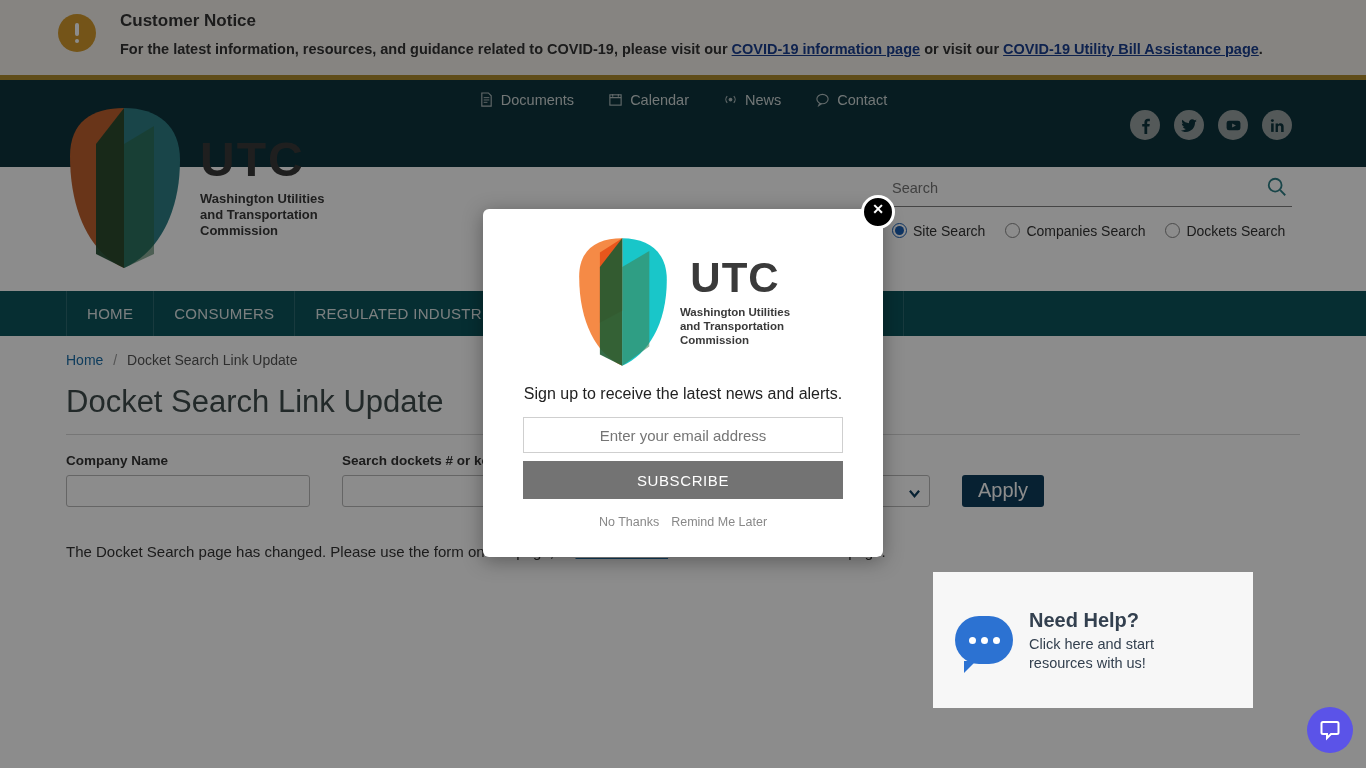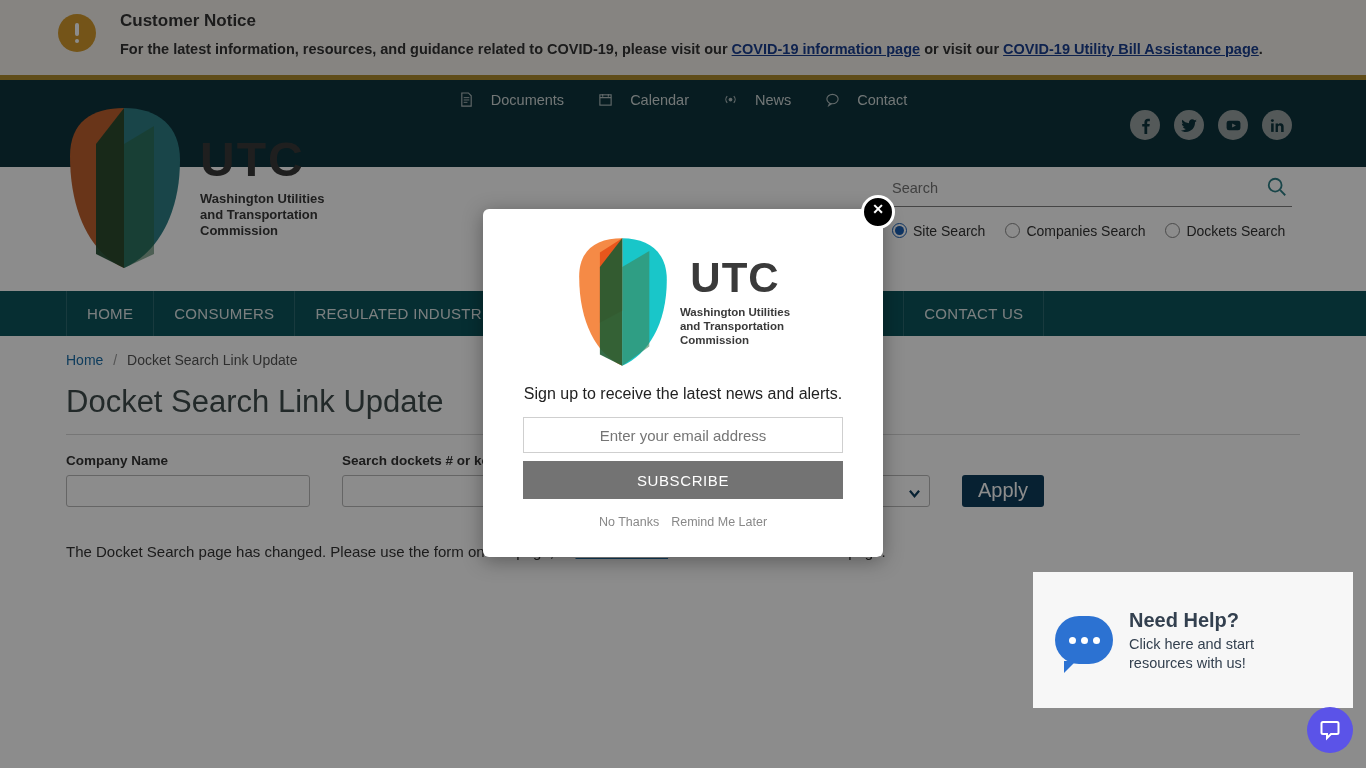--- a/index.html
+++ b/index.html
@@ -35,21 +35,21 @@
   .notice-text{font-size:14.5px;font-weight:bold;color:#333;line-height:24px;max-width:1180px;}
   .notice-text a{color:#1b3f8f;text-decoration:underline;}
 
   
   .header{background:#0d333c;position:relative;height:87px;}
   .utility-nav{
     display:flex;justify-content:center;gap:34px;padding-top:12px;
   }
   .utility-nav a{
     color:#cfd8d8;font-size:14.5px;text-decoration:none;
-    display:flex;align-items:center;gap:17px;
+    display:flex;align-items:center;gap:7px;
   }
   .uicon{display:inline-block;width:15px;height:15px;opacity:.85;}
   .social{
     position:absolute;right:74px;top:110px;display:flex;gap:14px;
   }
   .soc{
     width:30px;height:30px;border-radius:50%;background:#9aa3a3;
     display:flex;align-items:center;justify-content:center;
     color:#0d333c;font-size:15px;font-weight:bold;
   }
@@ -143,21 +143,21 @@
   }
   .modal-sub-btn{
     width:100%;height:38px;background:#737373;color:#fff;border:0;margin-top:8px;
     font-size:15px;letter-spacing:.6px;cursor:pointer;font-family:"Liberation Sans",sans-serif;
   }
   .modal-links{margin-top:16px;display:flex;justify-content:center;gap:12px;}
   .modal-links span{font-size:12.5px;color:#888;cursor:pointer;}
 
   
   .chatcard{
-    position:absolute;left:1033px;top:572px;width:320px;height:136px;background:#f7f7f7;
+    position:absolute;left:933px;top:572px;width:320px;height:136px;background:#f7f7f7;
     z-index:55;display:flex;align-items:center;gap:16px;padding:0 22px;box-sizing:border-box;
   }
   .chat-bubble{
     width:58px;height:48px;background:#2c72d2;border-radius:24px;position:relative;flex:0 0 58px;
     display:flex;align-items:center;justify-content:center;gap:5px;
   }
   .chat-bubble:after{
     content:"";position:absolute;left:9px;bottom:-9px;width:0;height:0;
     border-left:12px solid #2c72d2;border-bottom:12px solid transparent;
   }
@@ -298,21 +298,20 @@
     </div>
   </div>
 
   <div class="mainnav">
     <a href="#">HOME</a>
     <a href="#">CONSUMERS</a>
     <a href="#">REGULATED INDUSTRIES</a>
     <a href="#">LAWS &amp; RULES</a>
     <a href="#">FILINGS</a>
     <a href="#">ABOUT US</a>
-    <a href="#">CONTACT US</a>
   </div>
 
   <div class="content">
     <div class="crumb">
       <a href="#">Home</a>
       <span class="sep">/</span>
       <span>Docket Search Link Update</span>
     </div>
 
     <h1 class="page-title">Docket Search Link Update</h1>

